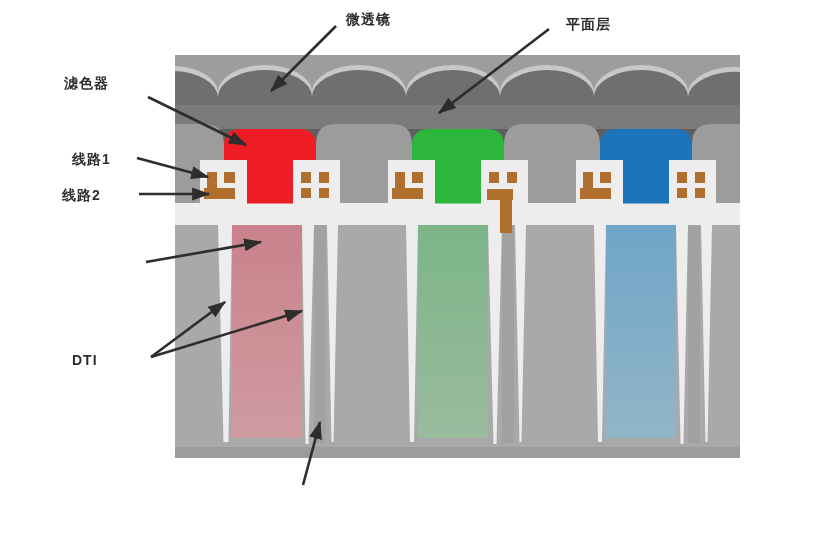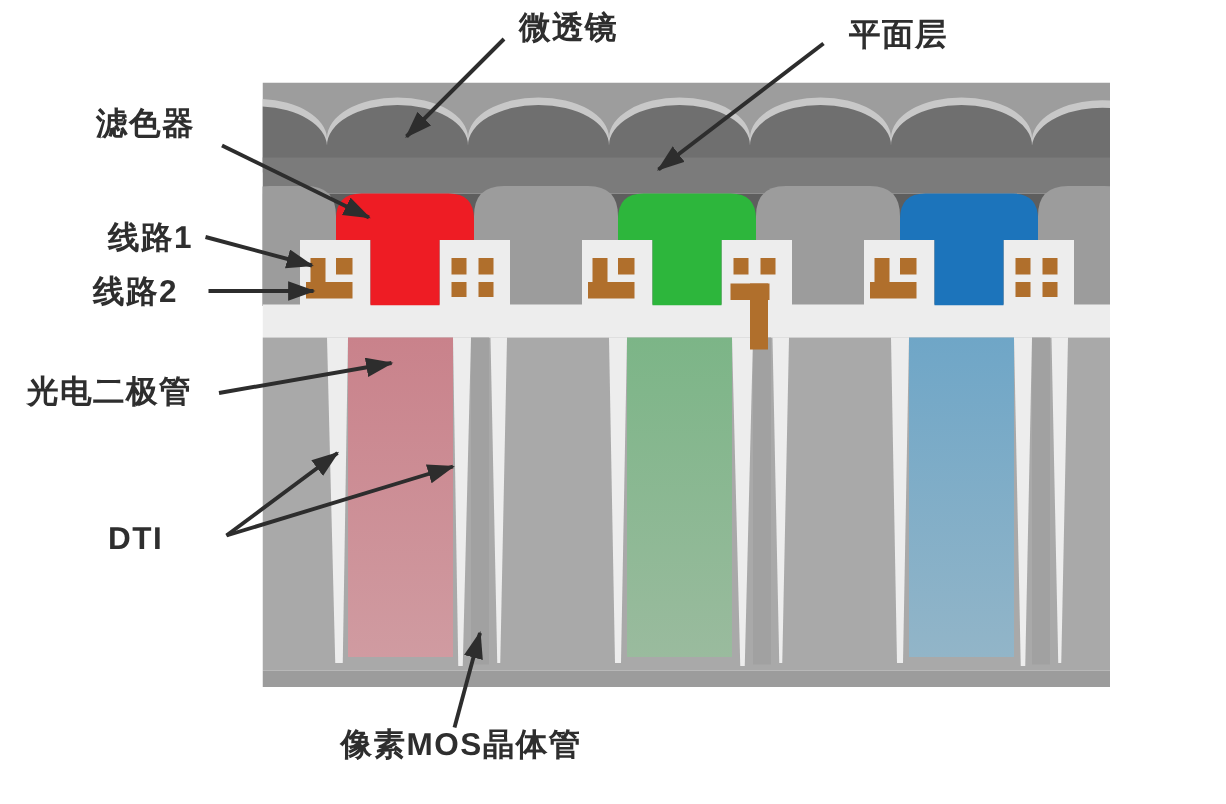--- a/index.html
+++ b/index.html
@@ -2,21 +2,21 @@
 <html style="--c-label_text: #2e2e2e; --c-arrow: #2d2d2d; --c-microlens_bg: #9d9d9d; --c-microlens_fill: #6f6f6f; --c-microlens_outline: #c8c8c8; --c-planar: #7b7b7b; --c-filter_region_bg: #5e5e5e; --c-dome: #9c9c9c; --c-dielectric: #ededed; --c-substrate: #a9a9a9; --c-substrate_deep: #9c9c9c; --c-mos_bar: #a1a1a1; --c-wiring_brown: #b06f2c; --c-filter_red: #ee1c24; --c-filter_green: #2db63c; --c-filter_blue: #1c74bb; --c-photodiode_red_top: #c9828b; --c-photodiode_red_bottom: #d09ba1; --c-photodiode_green_top: #7cb587; --c-photodiode_green_bottom: #9abb9e; --c-photodiode_blue_top: #6fa6c7; --c-photodiode_blue_bottom: #92b5c8;"><head>
 <meta charset="utf-8">
 <style>
   html,body{margin:0;padding:0;background:#ffffff;}
   .stage{
     position:relative;width:817px;height:536px;background:#ffffff;overflow:hidden;
     font-family:"Liberation Sans","DejaVu Sans",sans-serif;
   }
   .stage svg{position:absolute;left:0;top:0;}
   .lbl{
-    position:absolute;font-weight:bold;font-size:21px;line-height:22px;
+    position:absolute;font-weight:bold;font-size:14px;line-height:22px;
     color:var(--c-label_text,#2e2e2e);letter-spacing:1px;white-space:nowrap;
   }
   
   .f-topstrip{fill:var(--c-microlens_bg,#9d9d9d);}
   .f-lensout{fill:var(--c-microlens_outline,#c8c8c8);}
   .f-lens{fill:var(--c-microlens_fill,#6f6f6f);}
   .f-planar{fill:var(--c-planar,#7b7b7b);}
   .f-darkbg{fill:var(--c-filter_region_bg,#5e5e5e);}
   .f-dome{fill:var(--c-dome,#9c9c9c);}
   .f-white{fill:var(--c-dielectric,#ededed);}
@@ -161,17 +161,15 @@
       <line class="arrow" marker-end="url(#ah)" x1="151" y1="357" x2="302" y2="311"></line>
       <line class="arrow" marker-end="url(#ah)" x1="303" y1="485" x2="320" y2="422"></line>
     </g>
   </svg>
 
   <div class="lbl" style="left:346px;top:8px;">微透镜</div>
   <div class="lbl" style="left:566px;top:13px;">平面层</div>
   <div class="lbl" style="left:64px;top:72px;">滤色器</div>
   <div class="lbl" style="left:72px;top:148px;">线路1</div>
   <div class="lbl" style="left:62px;top:184px;">线路2</div>
-  <div class="lbl" style="left:18px;top:251px;">光电二极管</div>
   <div class="lbl" style="left:72px;top:349px;">DTI</div>
-  <div class="lbl" style="left:227px;top:486px;">像素MOS晶体管</div>
 
 </div>
 
 </body></html>

